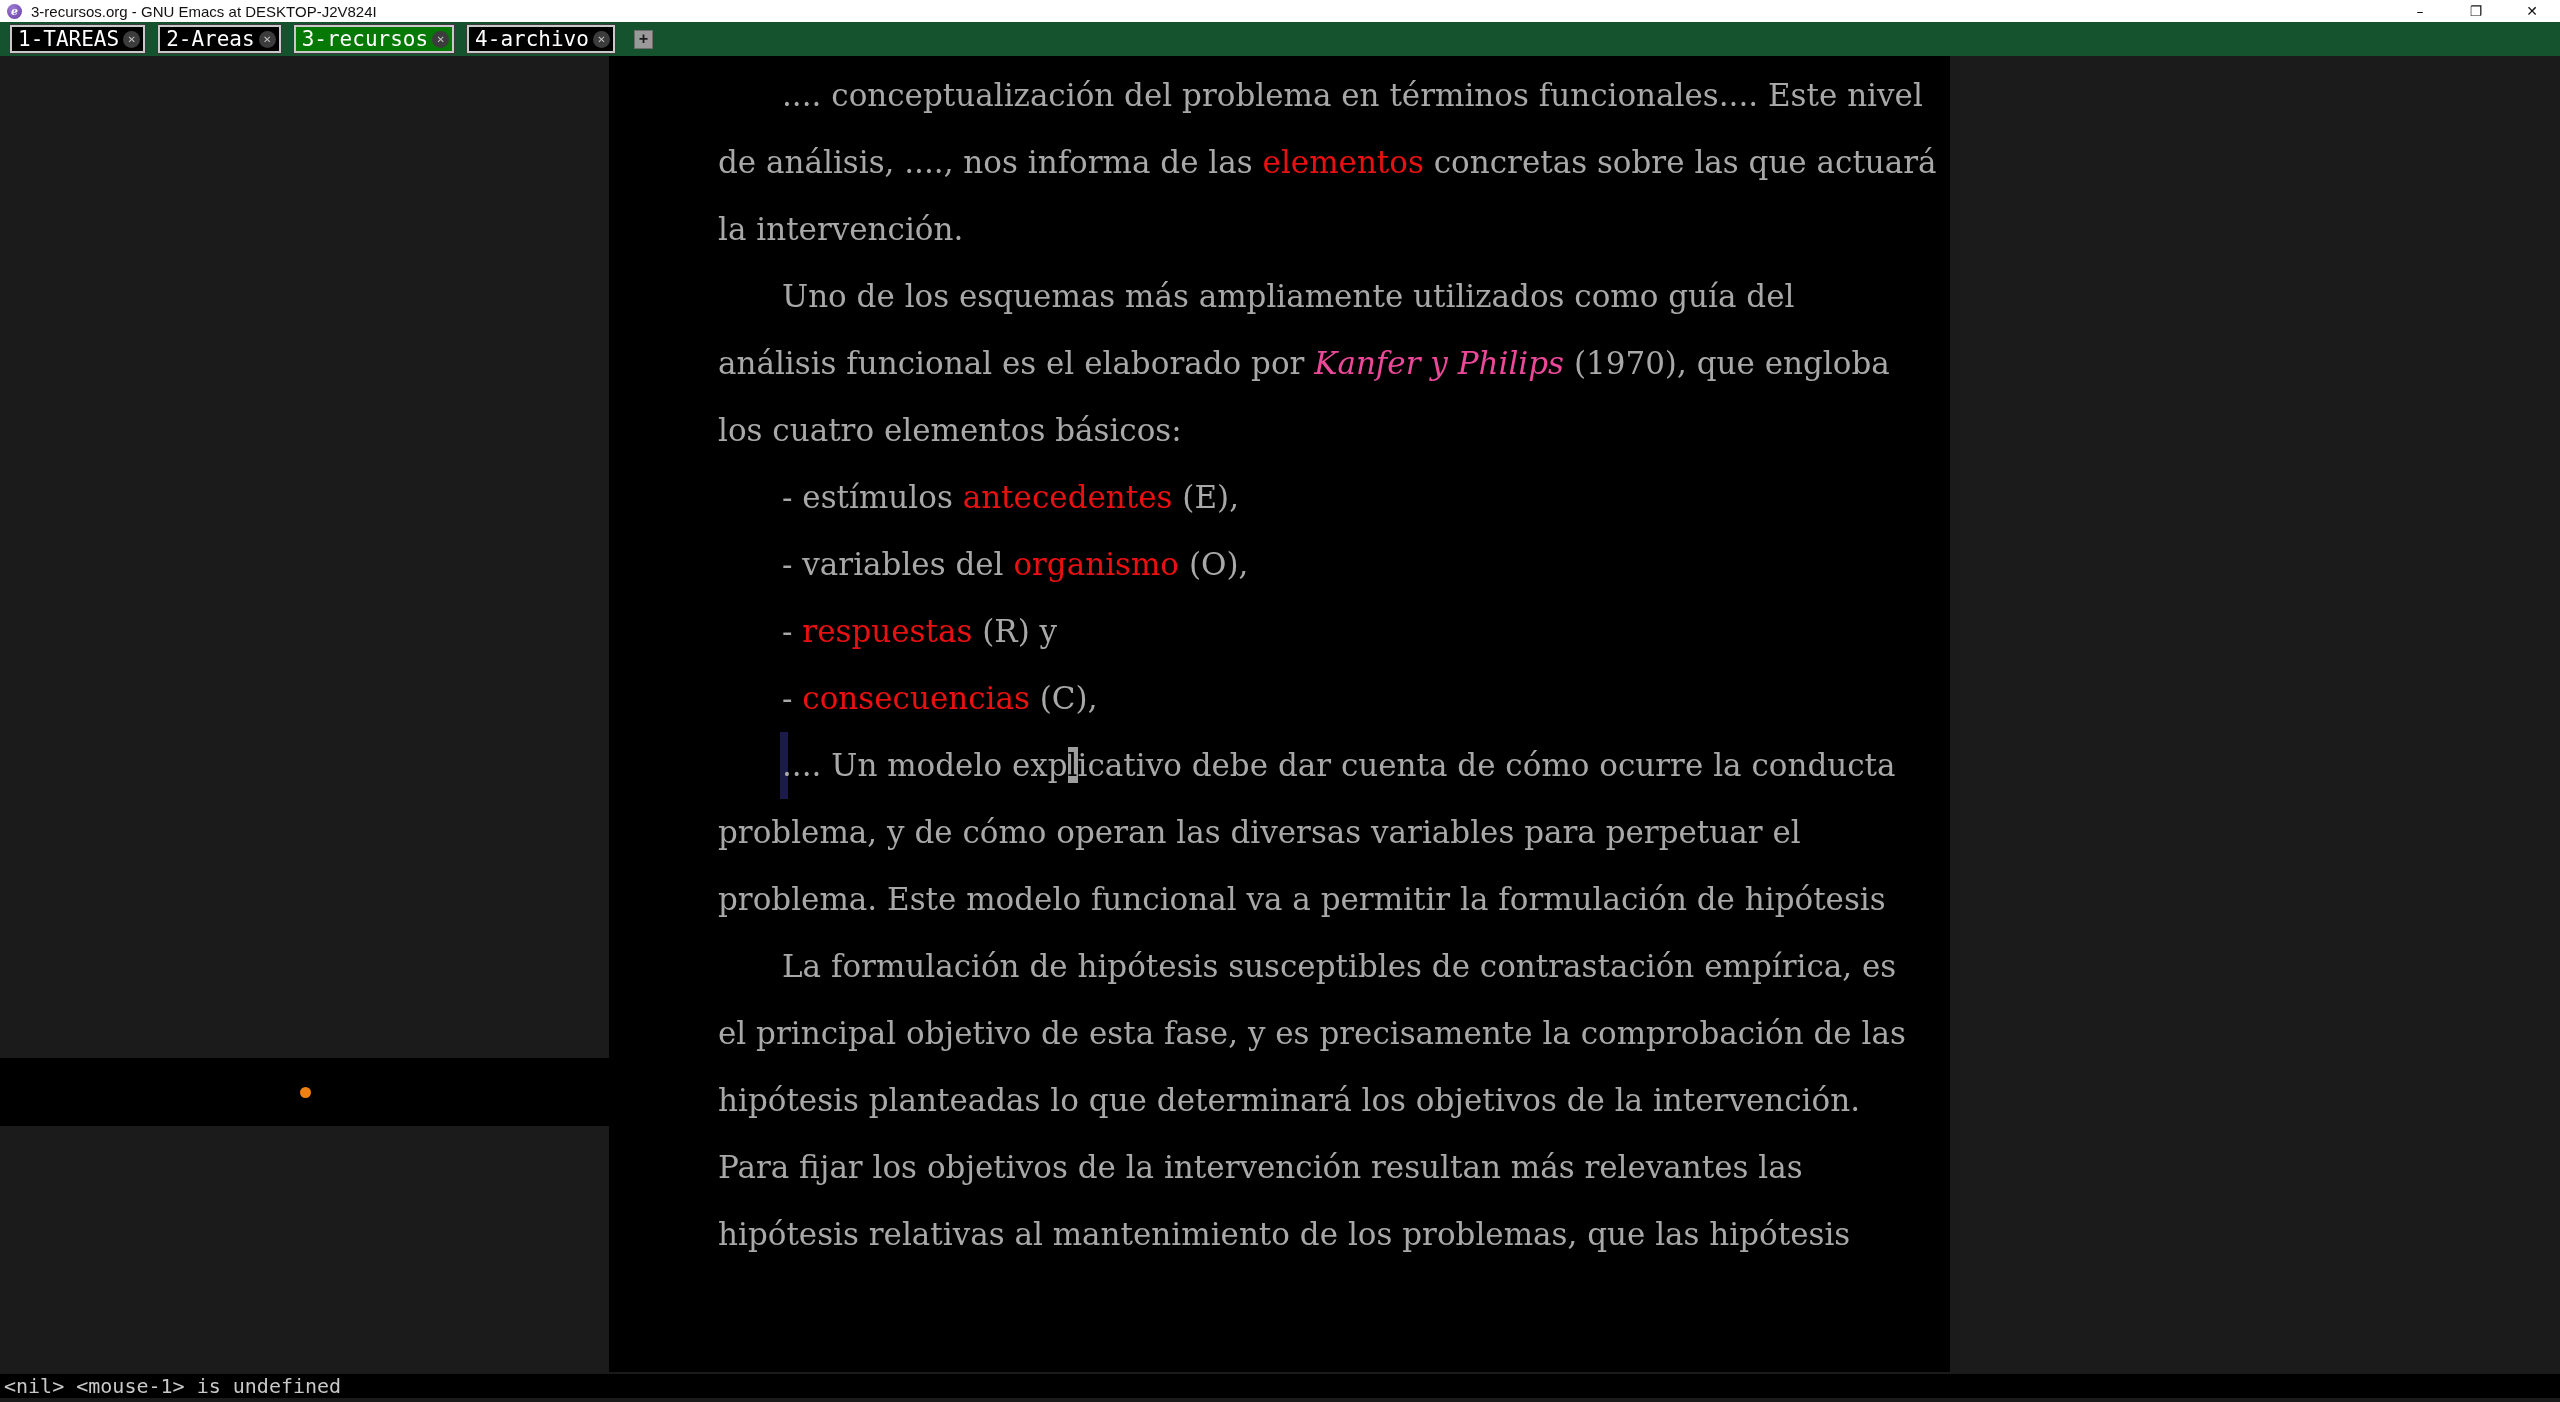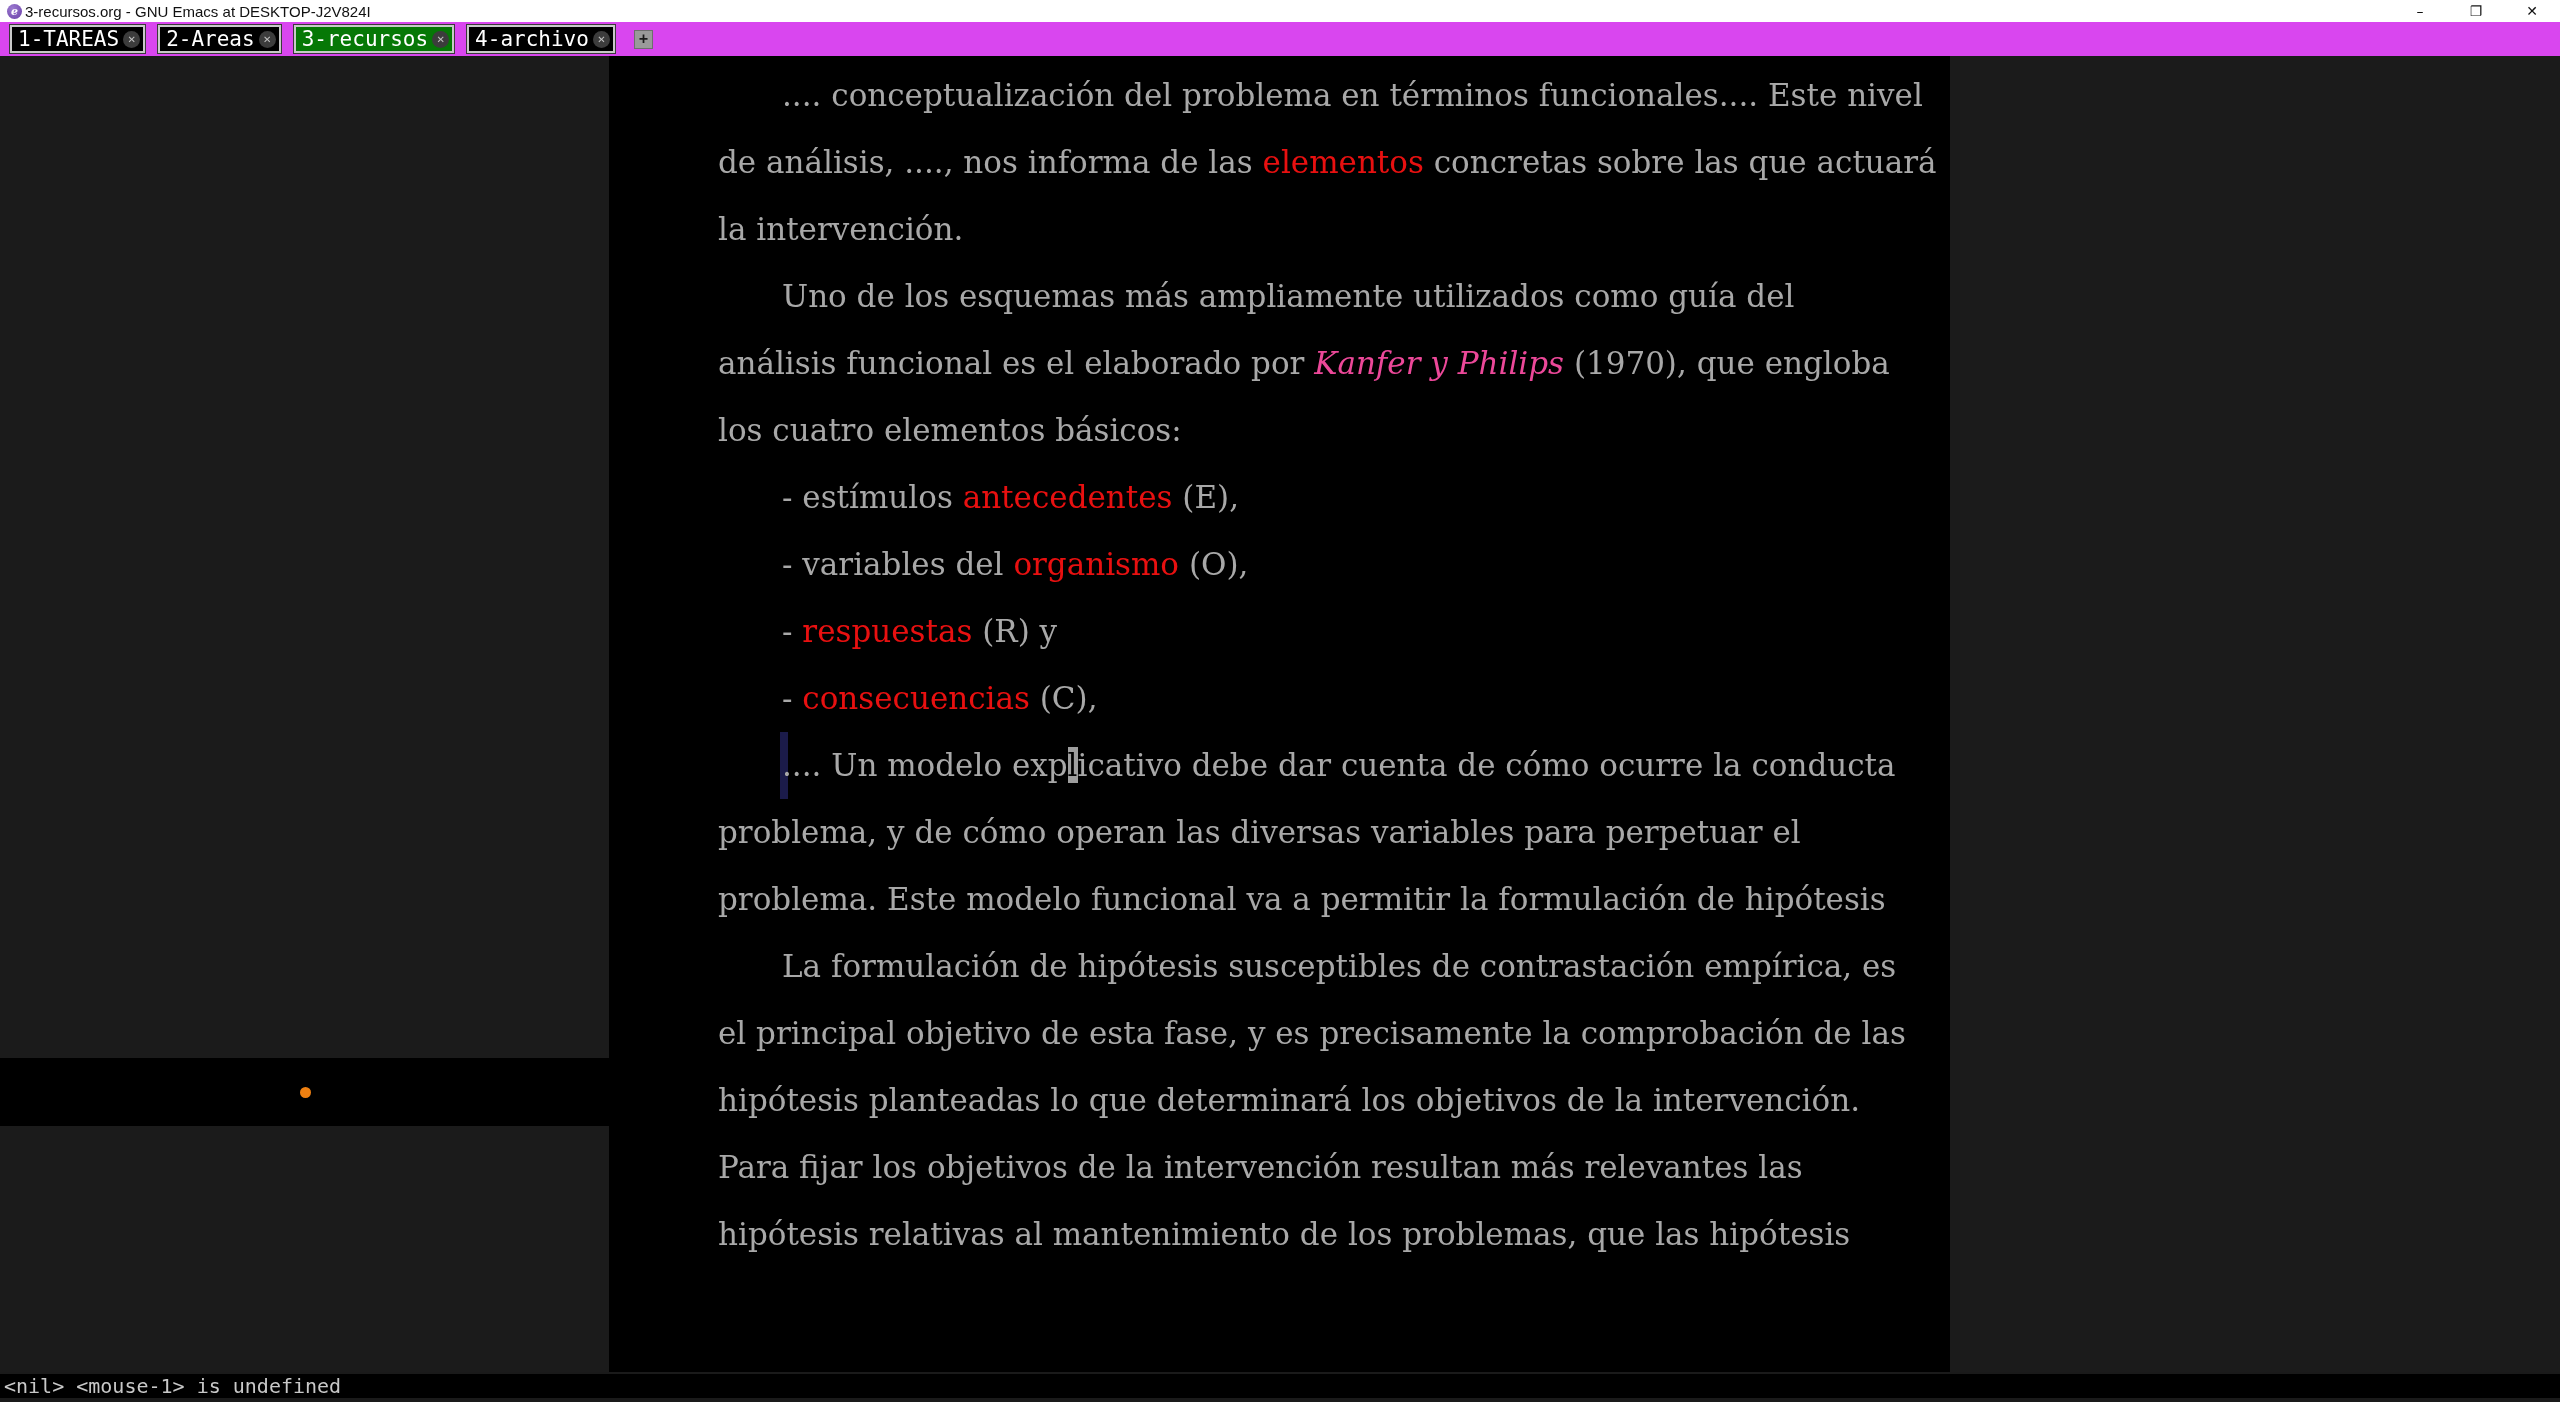--- a/index.html
+++ b/index.html
@@ -6,28 +6,28 @@
   html,body { width:2560px; height:1402px; background:#000; overflow:hidden;
               font-family:"DejaVu Sans", sans-serif; }
 
   
   .titlebar { position:absolute; left:0; top:0; width:2560px; height:22px;
               background:#ffffff; display:flex; align-items:center; }
   .app-icon { width:15px; height:15px; border-radius:50%; margin-left:7px;
               background:radial-gradient(circle at 35% 30%, #9b7ad0, #6a3fa8);
               color:#fff; font:italic bold 11px "DejaVu Serif", serif;
               display:flex; align-items:center; justify-content:center; }
-  .title-text { margin-left:3px; color:#111; font:15px "Liberation Sans", sans-serif; }
+  .title-text { margin-left:9px; color:#111; font:15px "Liberation Sans", sans-serif; }
   .win-controls { margin-left:auto; display:flex; height:100%; }
   .win-btn { width:56px; height:100%; display:flex; align-items:center; justify-content:center;
              color:#111; font:14px "DejaVu Sans", sans-serif; cursor:default; }
 
   
   .tabbar { position:absolute; left:0; top:22px; width:2560px; height:34px;
-            background:#d946ef; display:flex; align-items:center; padding-left:10px; }
+            background:#14532d; display:flex; align-items:center; padding-left:10px; }
   .tab { display:inline-flex; align-items:center; height:28px; margin-right:13px;
          padding:0 3px 0 6px; background:#000; border:2px solid #c9c9c9;
          outline:1px solid #3a3a3a; color:#fff;
          font:21px "DejaVu Sans Mono", monospace; white-space:nowrap; }
   .tab.active { background:#067806; }
   .tab-close { width:17px; height:17px; margin-left:4px; border-radius:50%;
                background:#3c3c3c; color:#c2c2c2; font:10px "DejaVu Sans", sans-serif;
                display:inline-flex; align-items:center; justify-content:center; }
   .tab-new { width:19px; height:19px; margin-left:6px; background:#9a9a9a; color:#1a1a1a;
              font:bold 15px "DejaVu Sans Mono", monospace; border:1px solid #6e6e6e;

